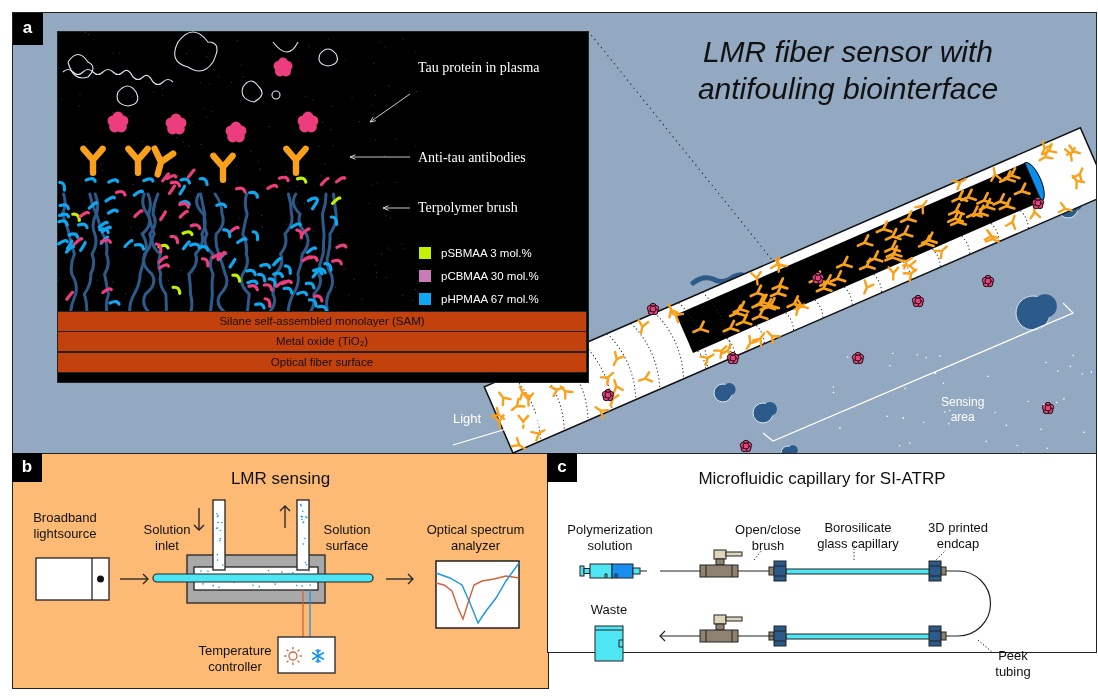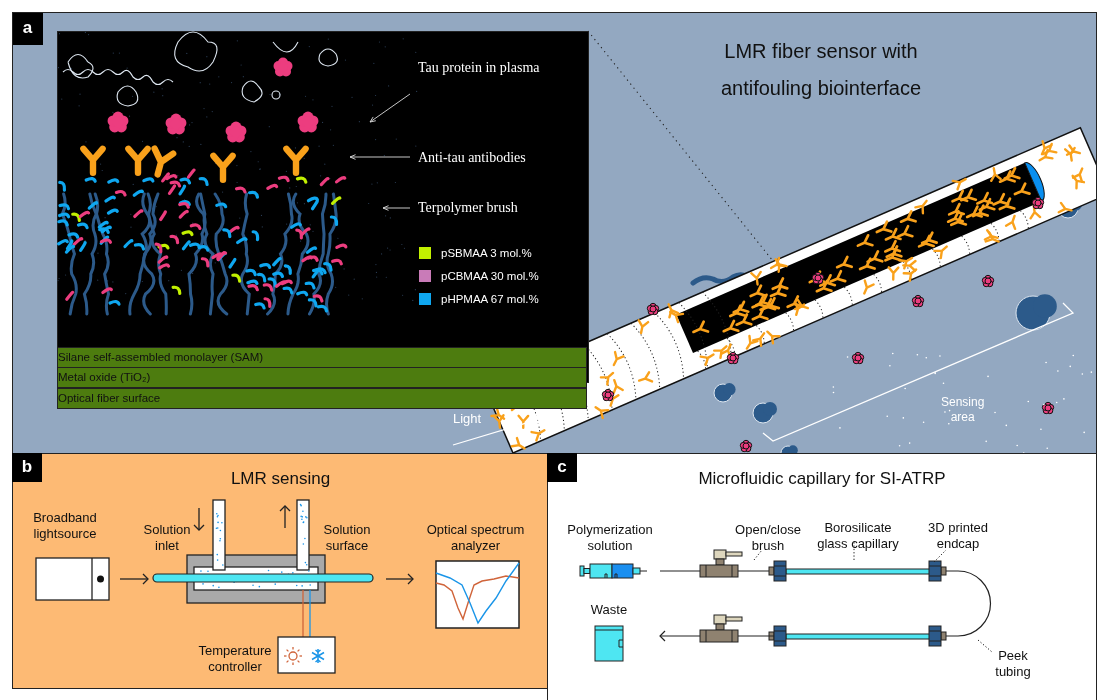--- a/index.html
+++ b/index.html
@@ -1,25 +1,25 @@
 <!DOCTYPE html>
 <html><head>
 <meta charset="utf-8">
 <style>
   html, body { margin: 0; padding: 0; background: #ffffff; }
   body { width: 1098px; height: 700px; position: relative; overflow: hidden; font-family: "Liberation Sans", sans-serif; color: #111; }
   .panel { position: absolute; box-sizing: border-box; border: 1.5px solid #222; }
   #panel-a { left: 12px; top: 12px; width: 1085px; height: 443px; background: #93a8c1; overflow: hidden; }
   #panel-b { left: 12px; top: 453px; width: 537px; height: 236px; background: #fdba74; }
-  #panel-c { left: 547px; top: 453px; width: 550px; height: 248px; background: #fff; }
+  #panel-c { left: 547px; top: 453px; width: 550px; height: 200px; background: #fff; }
   .panel-label { position: absolute; left: -1px; top: -1px; width: 30px; height: 29px; background: #000; color: #fff; font-size: 17px; font-weight: bold; text-align: center; line-height: 28px; }
   #panel-a .panel-label { height: 33px; width: 31px; line-height: 32px; }
-  .title-a { position: absolute; left: 628px; top: 20px; width: 360px; text-align: center; font-size: 20px; line-height: 37px; color: #111; }
+  .title-a { position: absolute; left: 655px; top: 20px; width: 360px; text-align: center; font-size: 30px; line-height: 37px; color: #111; font-style: italic; }
   .inset { position: absolute; left: 44px; top: 18px; width: 530px; height: 350px; background: #000; border: 1.5px solid #222; }
-  .layer { position: absolute; left: 44px; width: 530px; height: 21px; background: #4d7c0f; border: 1.5px solid #222; box-sizing: border-box; font-size: 11.5px; line-height: 19px; color: #111; margin-top: 36px; }
+  .layer { position: absolute; left: 44px; width: 530px; height: 21px; background: #c2410c; border: 1.5px solid #222; box-sizing: border-box; font-size: 11.5px; text-align: center; line-height: 19px; color: #111; }
   .inset-label { position: absolute; color: #fff; font-size: 14px; font-family: Liberation Serif, serif; }
   .legend-item { position: absolute; color: #fff; font-size: 11.5px; display: flex; align-items: flex-end; gap: 10px; }
   .legend-swatch { width: 12px; height: 12px; display: inline-block; }
   .panel-title { position: absolute; font-size: 17px; text-align: center; width: 100%; top: 15px; }
   .lbl { position: absolute; font-size: 13px; text-align: center; line-height: 16px; }
   svg { position: absolute; left: 0; top: 0; overflow: visible; }
   .light-lbl { position: absolute; color: #fff; font-size: 13px; }
   .sense-lbl { position: absolute; color: #fff; font-size: 12px; text-align: center; line-height: 15px; }
 </style>
 </head>

